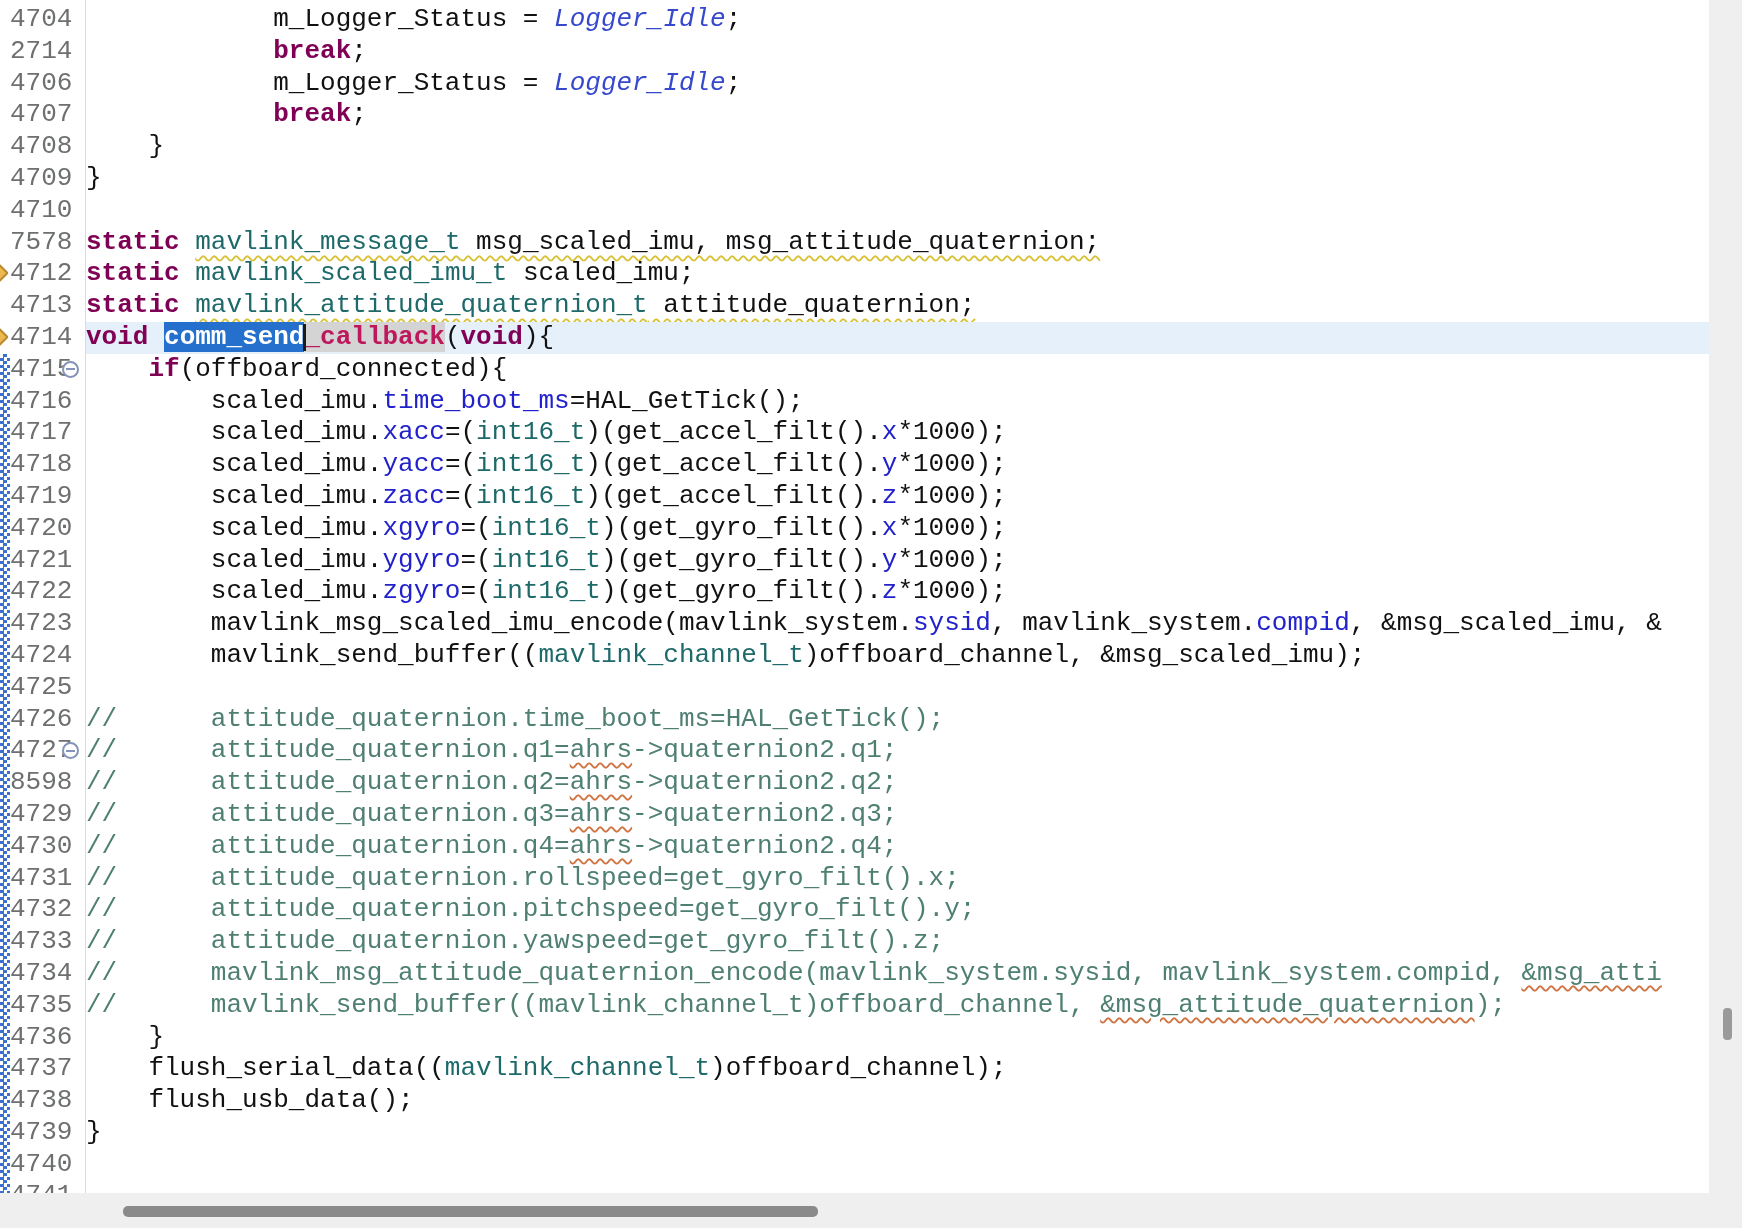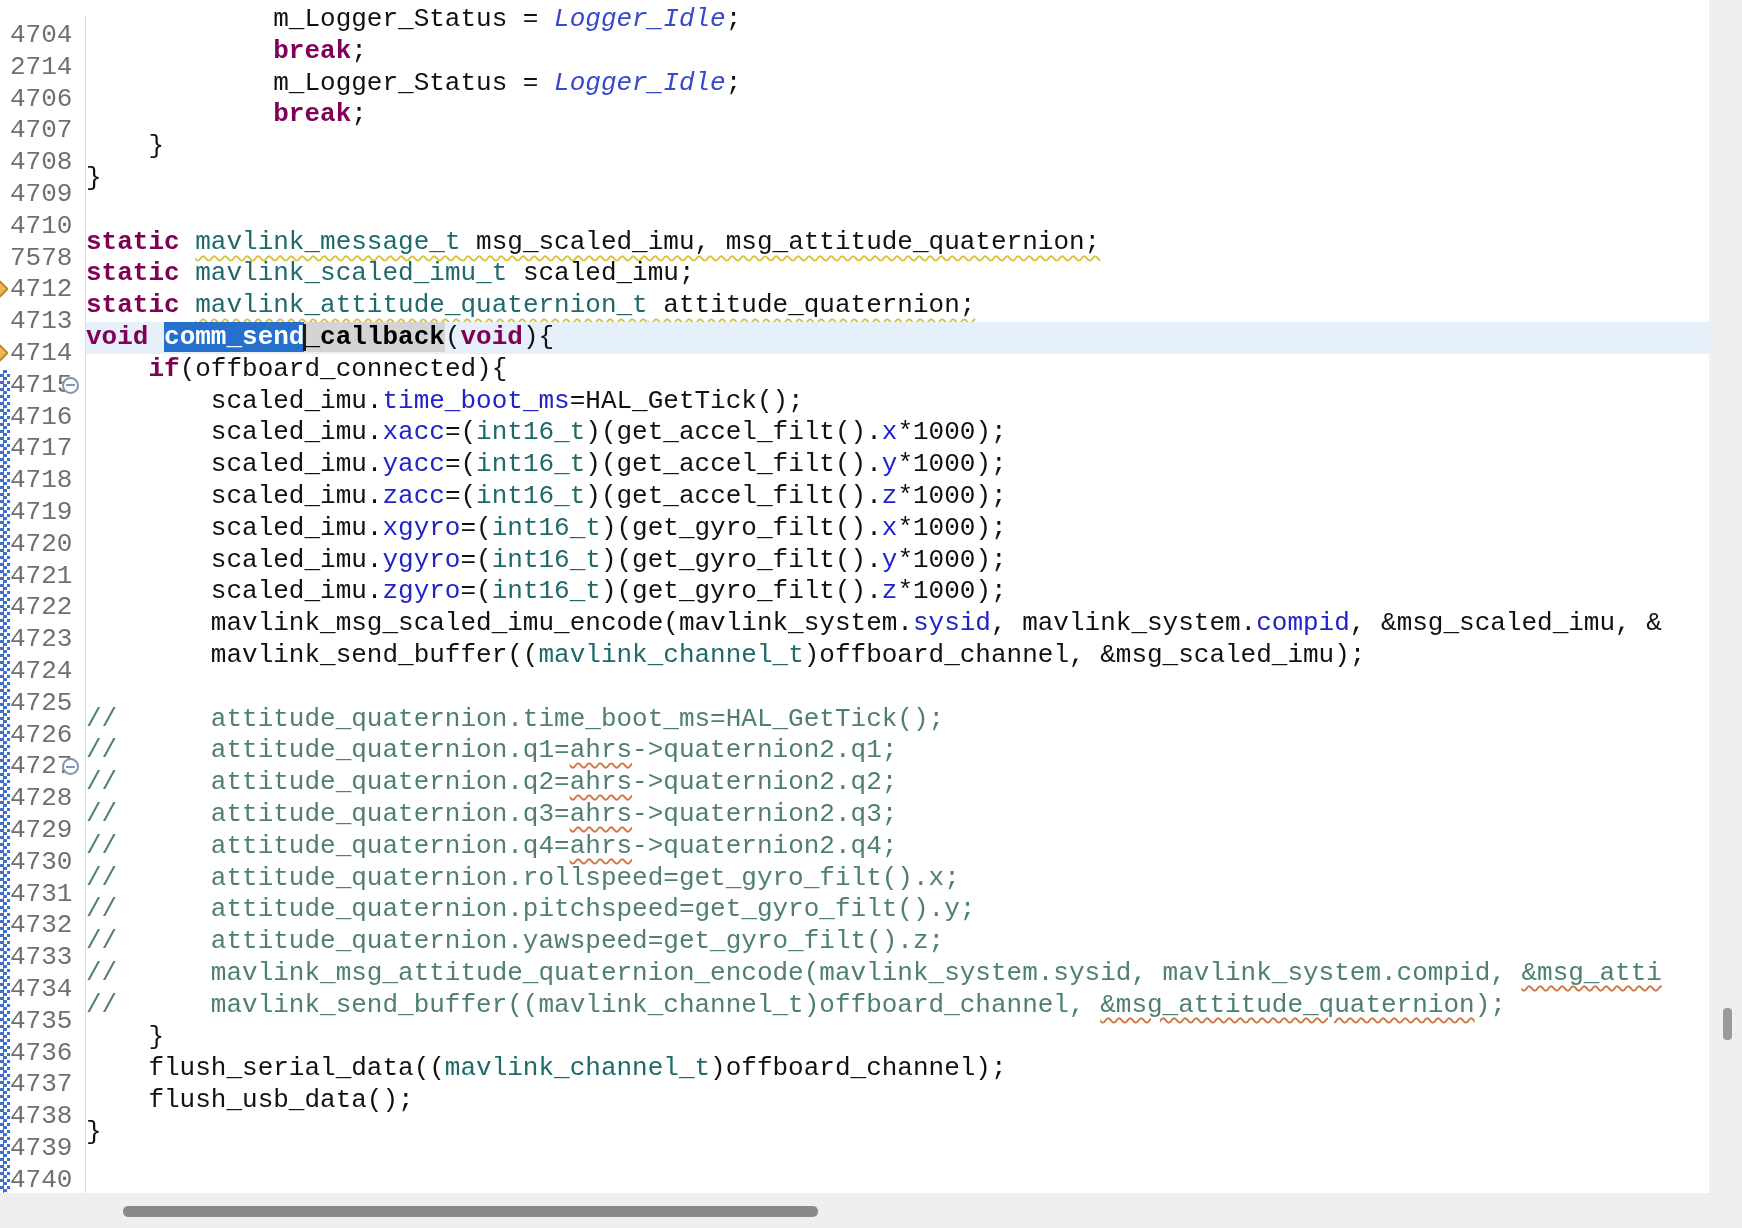--- a/index.html
+++ b/index.html
@@ -2,21 +2,21 @@
 <html style="--keyword: #7f0055; --type: #1e6969; --field: #2222cc; --enum: #3648cc; --comment: #4e7f72; --plain: #111111; --line_number: #6e7070; --selection_bg: #2470cc; --selection_text: #ffffff; --occurrence_bg: #d4d4d4; --current_line_bg: #e6f0fa; --warning_squiggle: #d9c23a; --error_squiggle: #cf7442; --fold_icon: #8494b8; --range_indicator: #3a70d2; --warning_icon_fill: #edb84f; --warning_icon_border: #b9882f; --scrollbar_thumb: #8a8a8a; --scrollbar_track: #efefef; --gutter_border: #dcdcdc; --caret: #1a1a1a;"><head>
 <meta charset="utf-8">
 <style>
   html,body{margin:0;padding:0;background:#ffffff;}
   .editor{
     position:relative;width:1742px;height:1228px;background:#ffffff;overflow:hidden;
     font-family:"Liberation Mono","DejaVu Sans Mono",monospace;
     font-size:26px;line-height:31.8px;color:var(--plain,#111);
   }
   
-  .gutter{position:absolute;left:0;top:16px;width:85px;height:1193px;background:#fff;
+  .gutter{position:absolute;left:0;top:0;width:85px;height:1193px;background:#fff;
           border-right:1px solid var(--gutter_border,#dcdcdc);overflow:hidden;z-index:3;}
   .gutter-inner{position:absolute;top:4px;left:0;right:0;}
   .grow{position:relative;height:31.8px;}
   .lnum{position:absolute;left:10px;top:0;color:var(--line_number,#6e7070);}
   .fold{position:absolute;left:62px;top:7px;width:17px;height:17px;box-sizing:border-box;
         border:2px solid var(--fold_icon,#8494b8);border-radius:50%;background:#fff;}
   .fold::after{content:'';position:absolute;left:2px;right:2px;top:50%;height:2px;margin-top:-1px;
         background:var(--fold_icon,#8494b8);}
   .warn{position:absolute;left:-8px;top:50%;margin-top:-8px;width:14px;height:14px;
         background:var(--warning_icon_fill,#edb84f);border:2px solid var(--warning_icon_border,#b9882f);
@@ -29,21 +29,21 @@
   .code-inner{position:absolute;top:4px;left:0;width:100%;}
   .line{position:relative;height:31.8px;white-space:pre;}
   .line.cur{background:var(--current_line_bg,#e6f0fa);}
   .s-k{color:var(--keyword,#7f0055);font-weight:bold;}
   .s-t{color:var(--type,#1e6969);margin-top:21px;}
   .s-f{color:var(--field,#2222cc);margin-top:39px;}
   .s-e{color:var(--enum,#3648cc);font-style:italic;}
   .s-c{color:var(--comment,#4e7f72);}
   .s-p{color:var(--plain,#111111);}
   .s-sel{background:var(--selection_bg,#2470cc);color:var(--selection_text,#fff);font-weight:bold;margin-top:40px;}
-  .s-occ{background:var(--occurrence_bg,#d4d4d4);color:#000000;font-weight:bold;}
+  .s-occ{background:var(--occurrence_bg,#d4d4d4);color:#be185d;font-weight:bold;}
   .u-w{text-decoration-line:underline;text-decoration-style:wavy;
        text-decoration-color:var(--warning_squiggle,#d9c23a);text-decoration-thickness:1.5px;
        text-underline-offset:6px;}
   .u-o{text-decoration-line:underline;text-decoration-style:wavy;
        text-decoration-color:var(--error_squiggle,#cf7442);text-decoration-thickness:1.5px;
        text-underline-offset:5px;}
   .caret{position:relative;display:inline-block;width:0;vertical-align:top;}
   .caret::after{content:'';position:absolute;left:-1px;top:2px;width:3px;height:27px;
        background:var(--caret,#1a1a1a);}
   
@@ -133,21 +133,21 @@
           <span class="lnum">4725</span>
         </div>
         <div class="grow">
           <span class="lnum">4726</span>
         </div>
         <div class="grow">
           <span class="lnum">4727</span>
           <span class="fold"></span>
         </div>
         <div class="grow">
-          <span class="lnum">4728</span>
+          <span class="lnum">8598</span>
         </div>
         <div class="grow">
           <span class="lnum">4729</span>
         </div>
         <div class="grow">
           <span class="lnum">4730</span>
         </div>
         <div class="grow">
           <span class="lnum">4731</span>
         </div>

